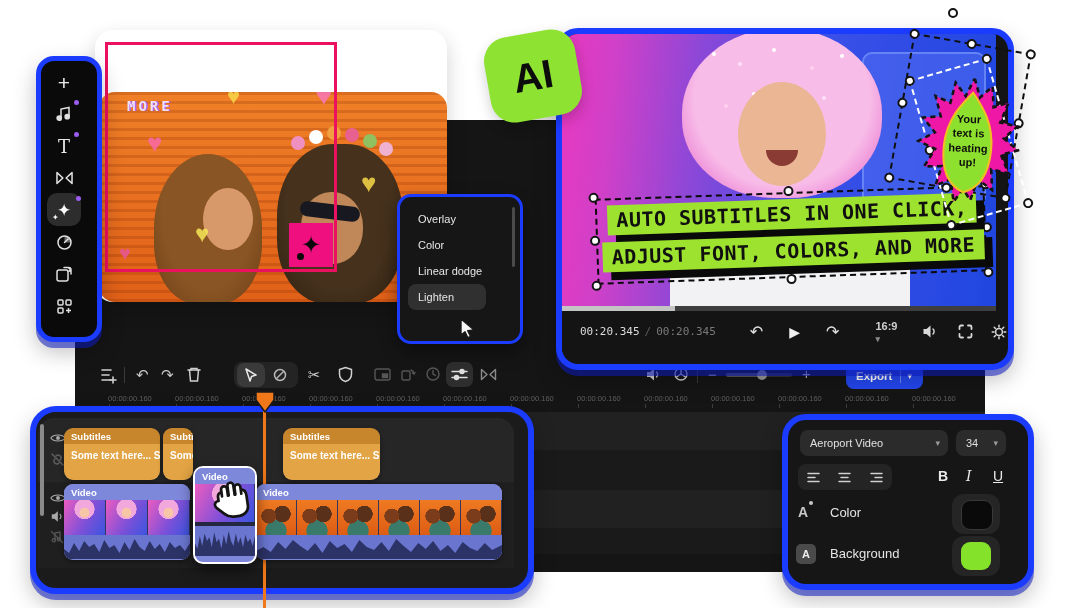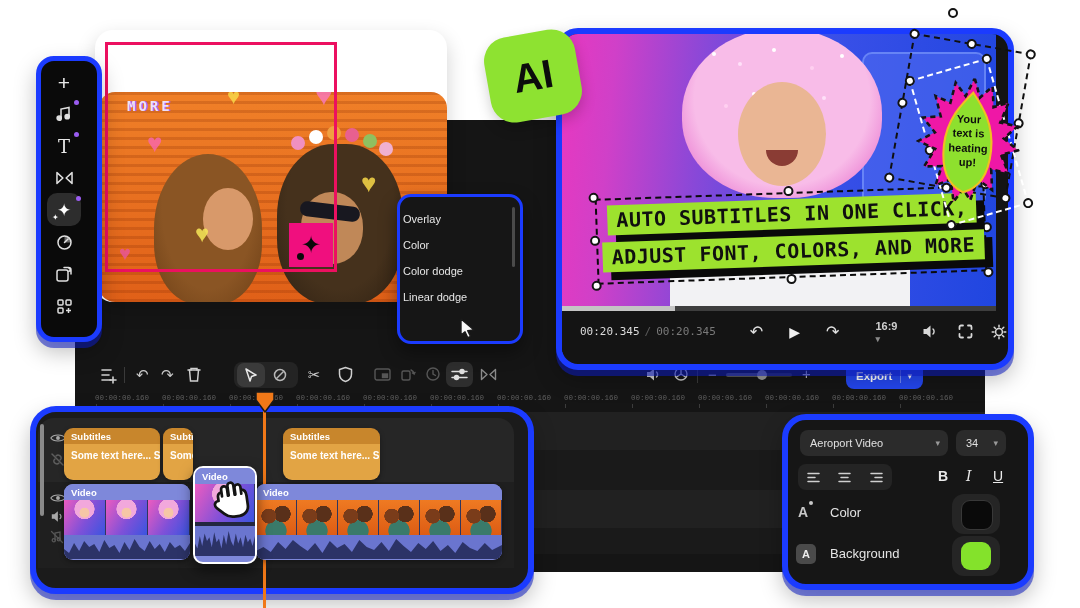--- a/index.html
+++ b/index.html
@@ -29,21 +29,21 @@
      linear-gradient(120deg,#ec5cc0,#8050d8 55%,#3a55e0);}
   .thumb-c{flex:1;margin-right:1px;background:
      radial-gradient(circle at 32% 46%, #7a3c1a 0 22%, rgba(0,0,0,0) 23%),
      radial-gradient(circle at 66% 40%, #59301a 0 24%, rgba(0,0,0,0) 25%),
      radial-gradient(circle at 50% 88%, #3a7a6a 0 28%, rgba(0,0,0,0) 30%),
      linear-gradient(180deg,#ef7a22,#dd5c14);}
   .waveband{background:#6a75cf;}
   
   .hdl{position:absolute;width:10px;height:10px;border-radius:50%;background:#fff;border:2px solid #131313;box-sizing:border-box;}
   
-  .dd-item{height:26px;line-height:26px;padding-left:3px;font-size:11px;color:#e6e6e6;position:relative;}
+  .dd-item{height:26px;line-height:26px;padding-left:18px;font-size:11px;color:#e6e6e6;position:relative;}
   
   .subline{display:inline-block;background:#9de22e;color:#101010;font-family:"DejaVu Sans Mono","Liberation Mono",monospace;
            font-weight:bold;font-size:20px;letter-spacing:.5px;padding:3px 9px;box-shadow:8px 8px 0 #0a0a0a;white-space:nowrap;}
   
   .select{background:#2b2b2b;border-radius:8px;display:flex;align-items:center;color:#e0e0e0;font-size:11px;}
   .select .chev{margin-left:auto;margin-right:8px;color:#9a9a9a;font-size:9px;}
   .swatchbox{background:#252525;border-radius:12px;}
   .panel-label{font-size:13px;color:#e4e4e4;}
   .heart{position:absolute;filter:blur(.6px);opacity:.85;}
 </style>
@@ -166,21 +166,21 @@
   <div class="abs" style="left:726px;top:373px;width:66px;height:4px;border-radius:2px;background:linear-gradient(90deg,#585858 0 52%,#333 52%);"></div>
   <div class="abs" style="left:757px;top:370px;width:10px;height:10px;border-radius:50%;background:#9a9a9a;"></div>
   <div class="abs tb-txt" style="left:802px;top:366px;">+</div>
 
   <div class="abs" style="left:846px;top:362px;width:77px;height:27px;background:#2447f0;border-radius:8px;display:flex;align-items:center;">
     <span style="color:#fff;font-weight:bold;font-size:11.5px;padding-left:10px;">Export</span>
     <span style="width:1px;height:15px;background:rgba(255,255,255,.35);margin-left:8px;"></span>
     <span style="color:#fff;font-size:9px;padding:0 6px;">▾</span>
   </div>
 
-  <div class="abs" style="left:95px;top:392px;width:880px;height:18px;display:flex;overflow:hidden;font-family:Liberation Mono, monospace;">
+  <div class="abs" style="left:108px;top:392px;width:880px;height:18px;display:flex;overflow:hidden;">
     <div class="rcell"><span>00:00:00.160</span><i></i></div>
     <div class="rcell"><span>00:00:00.160</span><i></i></div>
     <div class="rcell"><span>00:00:00.160</span><i></i></div>
     <div class="rcell"><span>00:00:00.160</span><i></i></div>
     <div class="rcell"><span>00:00:00.160</span><i></i></div>
     <div class="rcell"><span>00:00:00.160</span><i></i></div>
     <div class="rcell"><span>00:00:00.160</span><i></i></div>
     <div class="rcell"><span>00:00:00.160</span><i></i></div>
     <div class="rcell"><span>00:00:00.160</span><i></i></div>
     <div class="rcell"><span>00:00:00.160</span><i></i></div>
@@ -314,22 +314,25 @@
       <div>Your</div>
         <div>text is</div>
         <div>heating</div>
         <div>up!</div>
     </div>
   </div>
 
   <div class="abs" style="left:397px;top:194px;width:126px;height:150px;background:#161616;border:3px solid #1b3bff;border-radius:14px;z-index:9;padding-top:9px;box-sizing:border-box;box-shadow:0 8px 18px rgba(0,0,0,.4);">
     <div class="dd-item"><span>Overlay</span></div>
     <div class="dd-item"><span>Color</span></div>
-    <div class="dd-item"><span>Color dodge</span></div>
     <div class="dd-item"><span>Linear dodge</span></div>
+    <div class="dd-item" style="z-index:1;">
+      <span class="abs" style="left:8px;top:0;width:78px;height:26px;background:#303030;border-radius:8px;z-index:-1;"></span>
+      <span>Lighten</span>
+    </div>
     <div class="abs" style="right:5px;top:10px;width:3px;height:60px;background:#4a4a4a;border-radius:2px;"></div>
   </div>
   <div class="abs" style="left:459px;top:318px;z-index:12;">
     <svg width="17" height="20" viewBox="0 0 17 20">
         <path d="M2,1 L15,12 L8.7,12.6 L11.5,18.5 L8.7,19.6 L6,13.8 L2,17 Z" fill="#f8f8f8" stroke="#1a1a1a" stroke-width="1.4" stroke-linejoin="round"></path>
       </svg>
   </div>
 
   <div class="abs" style="left:263px;top:400px;width:3px;height:208px;background:#f07818;z-index:9;"></div>
   <div class="abs" style="left:254px;top:390px;z-index:9;">

